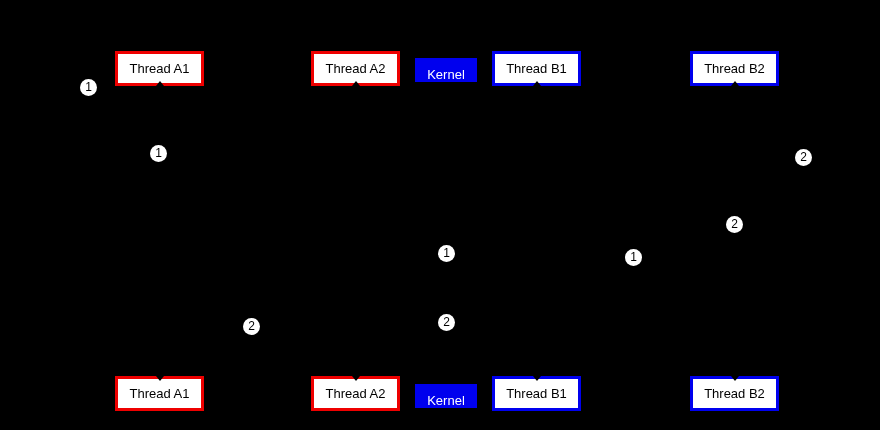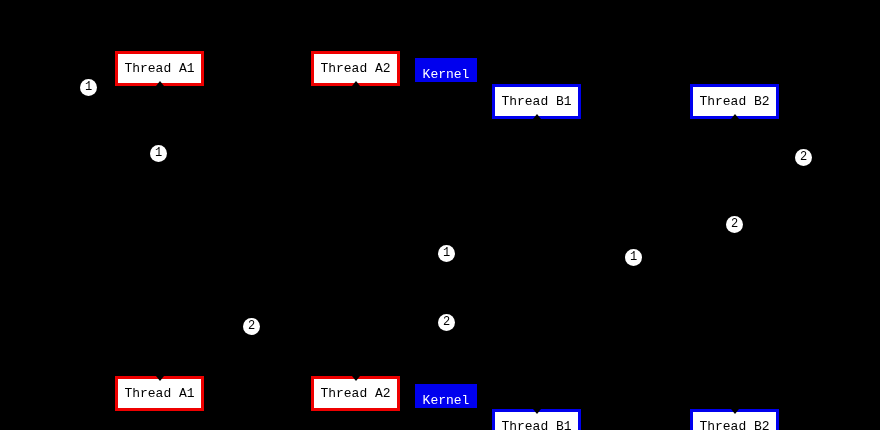--- a/index.html
+++ b/index.html
@@ -1,28 +1,28 @@
 <!DOCTYPE html>
 <html style="--background: #000000; --thread-a-border: #ee0000; --thread-b-border: #0000ee; --kernel-fill: #0000ee; --kernel-text: #ffffff; --box-fill: #ffffff; --box-text: #000000; --badge-fill: #ffffff; --badge-text: #000000;"><head>
 <meta charset="utf-8">
 <style>
   html,body{margin:0;padding:0;background:#000;}
   .stage{
     position:relative;width:880px;height:430px;overflow:hidden;
     background:var(--background,#000000);
-    font-family:Liberation Mono, monospace;
+    font-family:Liberation Sans, sans-serif;
   }
   .box{
     position:absolute;box-sizing:border-box;width:89px;height:35px;
     background:var(--box-fill,#ffffff);color:var(--box-text,#000000);
     display:flex;align-items:center;justify-content:center;
     font-size:13px;white-space:nowrap;
   }
   .box.red{border:3px solid var(--thread-a-border,#ee0000);}
-  .box.blue{border:3px solid var(--thread-b-border,#0000ee);margin-top:33px;}
+  .box.blue{border:3px solid var(--thread-b-border,#0000ee);}
   .kernel{
     position:absolute;box-sizing:border-box;width:62px;height:24px;
     background:var(--kernel-fill,#0000ee);color:var(--kernel-text,#ffffff);
     display:flex;align-items:flex-end;justify-content:center;font-size:13px;
   }
   .badge{
     position:absolute;width:17px;height:17px;border-radius:50%;
     background:var(--badge-fill,#ffffff);color:var(--badge-text,#000000);
     display:flex;align-items:center;justify-content:center;
     font-size:12px;line-height:17px;

